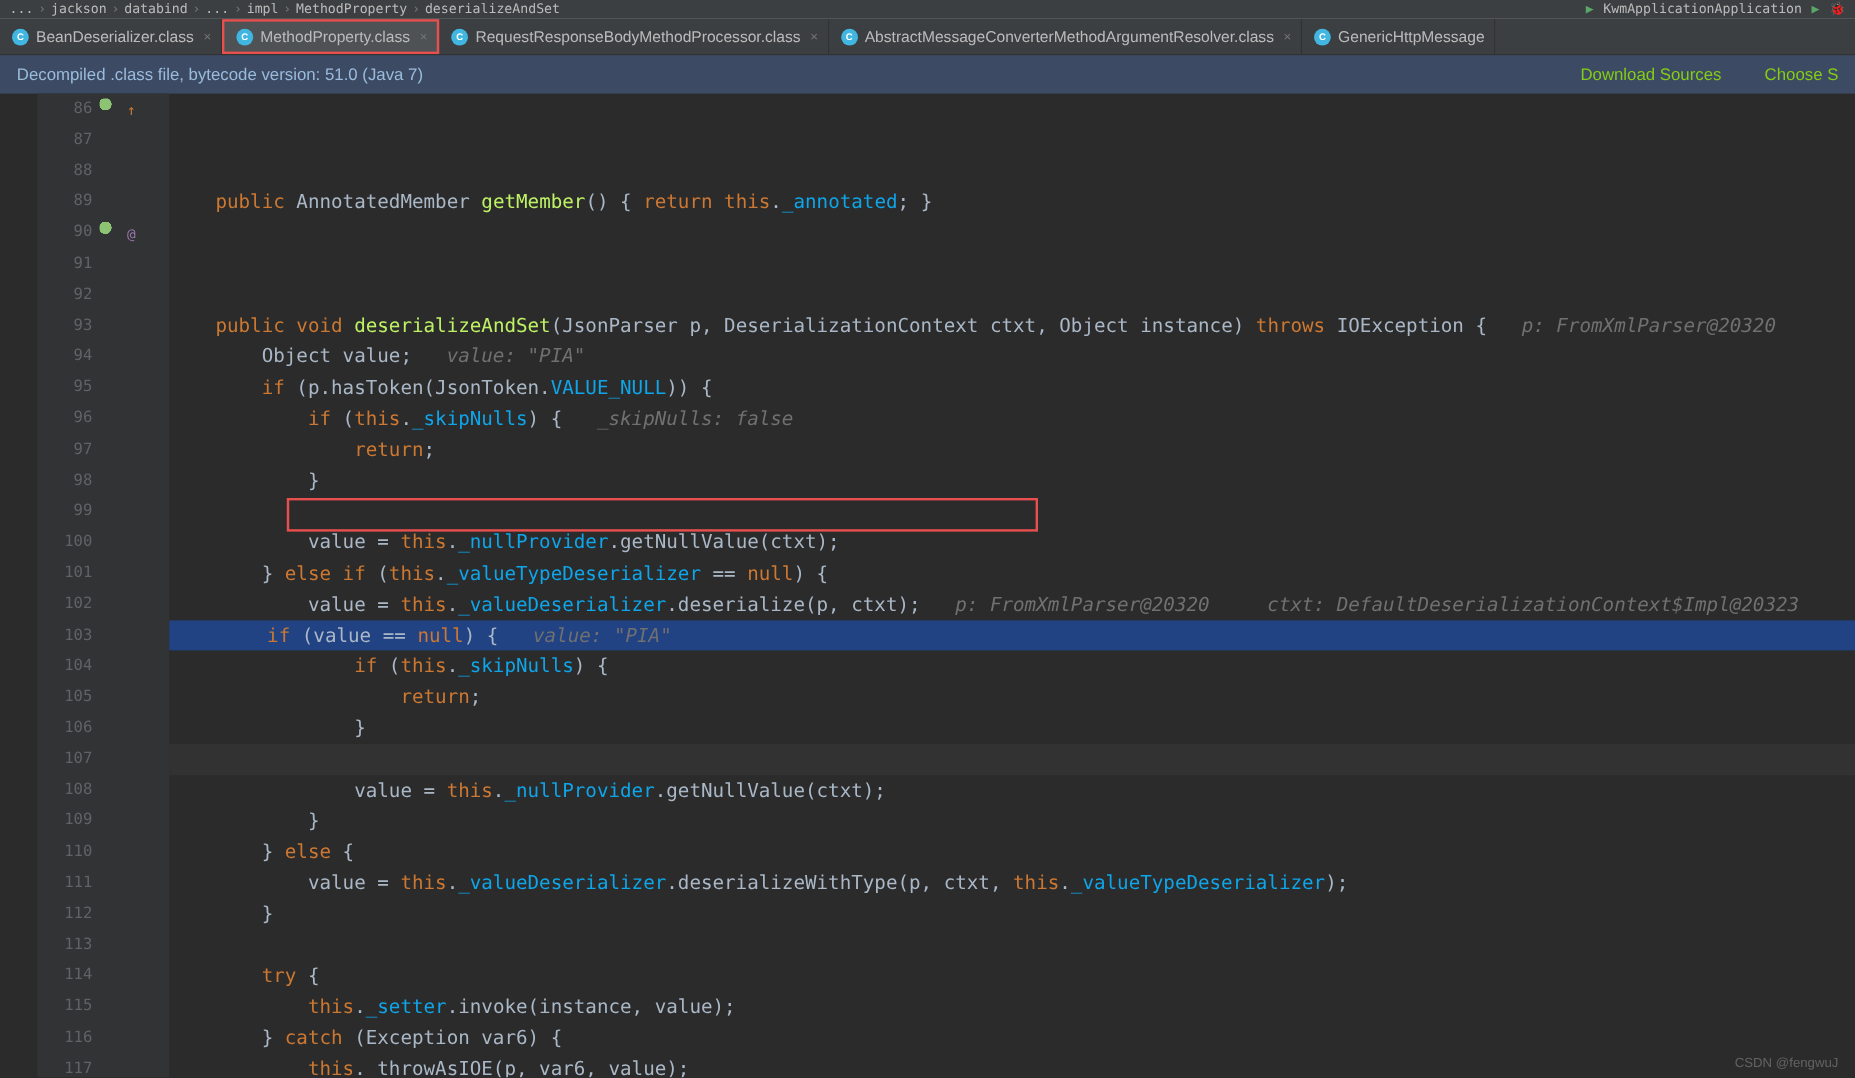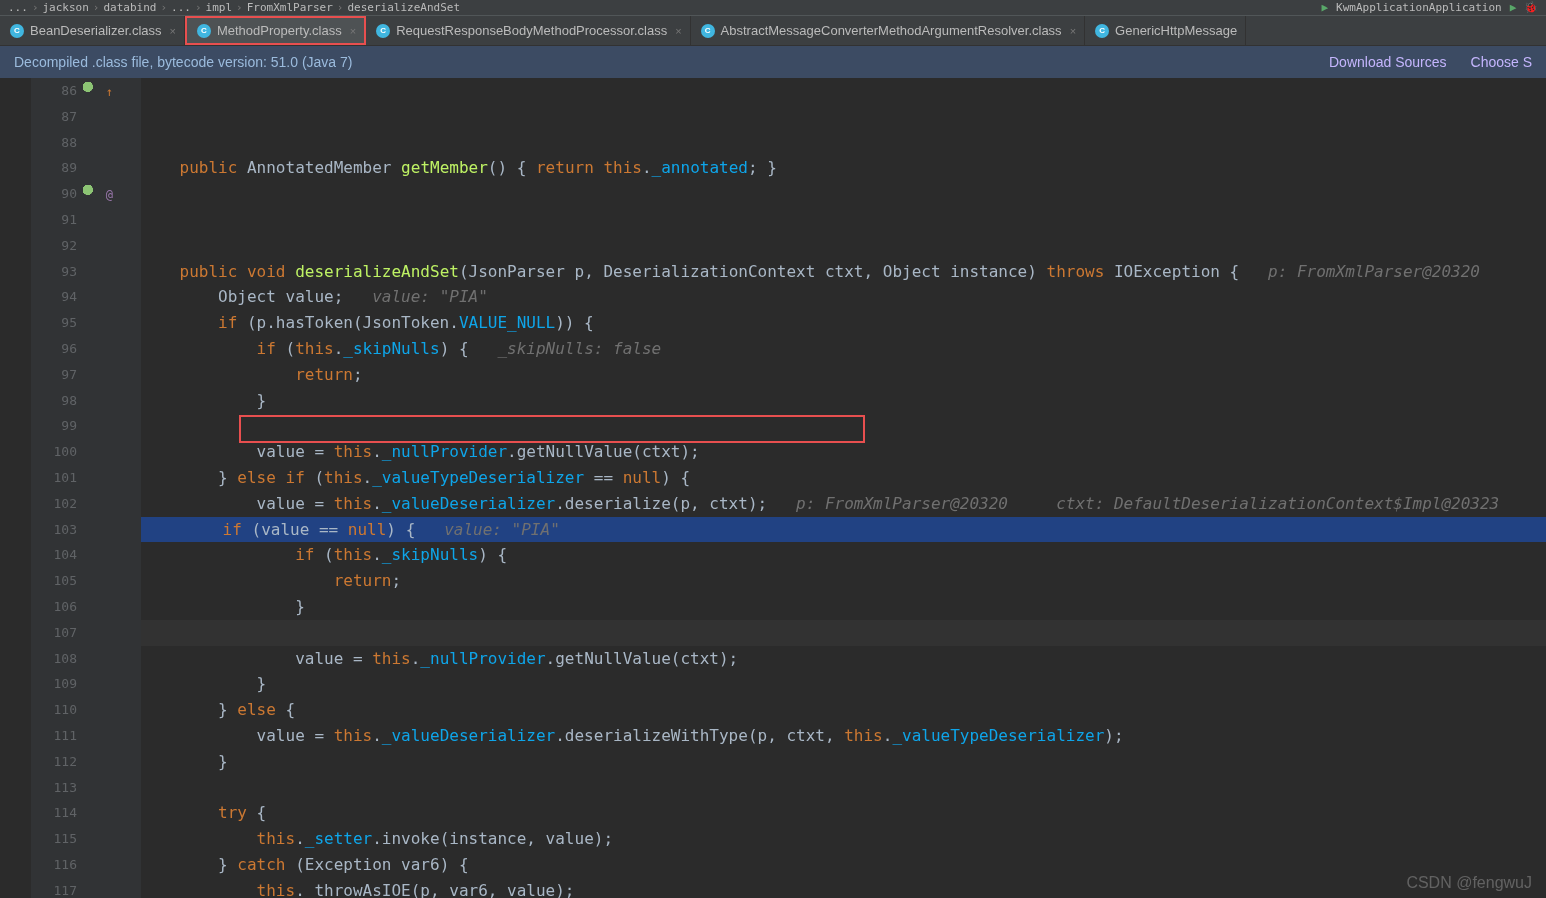--- a/index.html
+++ b/index.html
@@ -61,21 +61,21 @@
 .banner {
   height: 32px;
   background: #3c4b63;
   color: #9bbbdd;
   font-family: -apple-system, 'Segoe UI', sans-serif;
   font-size: 14px;
   display: flex;
   align-items: center;
   padding: 14px 14px;
 }
-.banner .links { margin-left: auto; display: flex; gap: 24px; color: #c4b5fd; }
+.banner .links { margin-left: auto; display: flex; gap: 36px; color: #84cc16; }
 .editor-area { display: flex; height: calc(898px - 16px - 30px - 32px); }
 .gutter {
   width: 110px;
   background: #313335;
   color: #606366;
   font-family: 'Consolas', monospace;
   font-size: 13px;
   text-align: right;
   padding-right: 8px;
   user-select: none;
@@ -99,39 +99,39 @@
 .caret-row { display: block; height: 25.8px; position: relative; }
 .kw { color: #cc7832; margin-top: 24px; }
 .fn { color: #bef264; }
 .fld { color: #0ea5e9; }
 .hint { color: #707070; font-style: italic; }
 .dimline { background: #323232; position: absolute; left: -110px; right: 0; top: 0; bottom: 0; z-index: -1; }
 .redbox { position: absolute; border: 2px solid #e84f4f; }
 .watermark {
   position: absolute; bottom: 6px; right: 14px;
   color: rgba(200,200,200,0.35);
-  font-family: -apple-system, sans-serif; font-size: 16px;
+  font-family: -apple-system, sans-serif; font-size: 11px;
 }
 .hl100 { background: #214283; display: inline-block; width: calc(100% + 110px); margin-left: -110px; padding-left: 76px; }
 </style>
 </head>
 <body>
 
 <div class="toolbar-top">
   <span>...</span>
     <span class="sep">›</span>
   <span>jackson</span>
     <span class="sep">›</span>
   <span>databind</span>
     <span class="sep">›</span>
   <span>...</span>
     <span class="sep">›</span>
   <span>impl</span>
     <span class="sep">›</span>
-  <span>FromXmlParser</span>
+  <span>MethodProperty</span>
     <span class="sep">›</span>
   <span>deserializeAndSet</span>
   <div class="run-area">
     <span class="run-icon">▶</span>
     <span>KwmApplicationApplication</span>
     <span style="color:#59a869">▶</span>
     <span style="color:#59a869">🐞</span>
   </div>
 </div>
 

